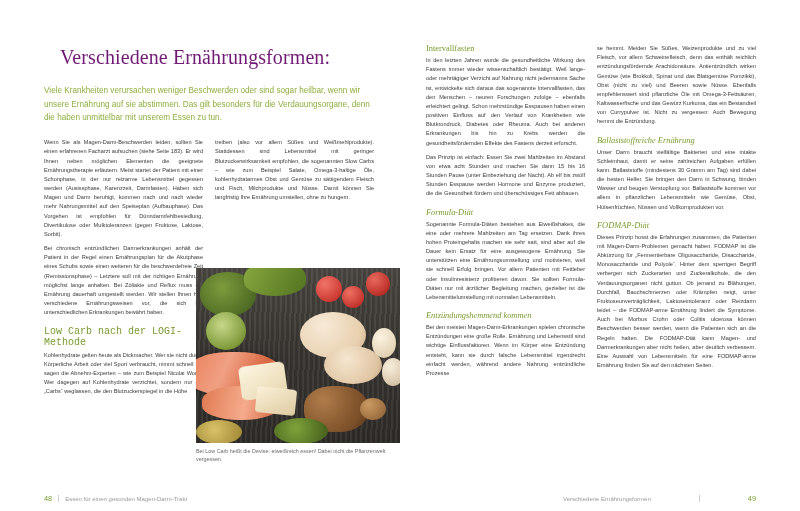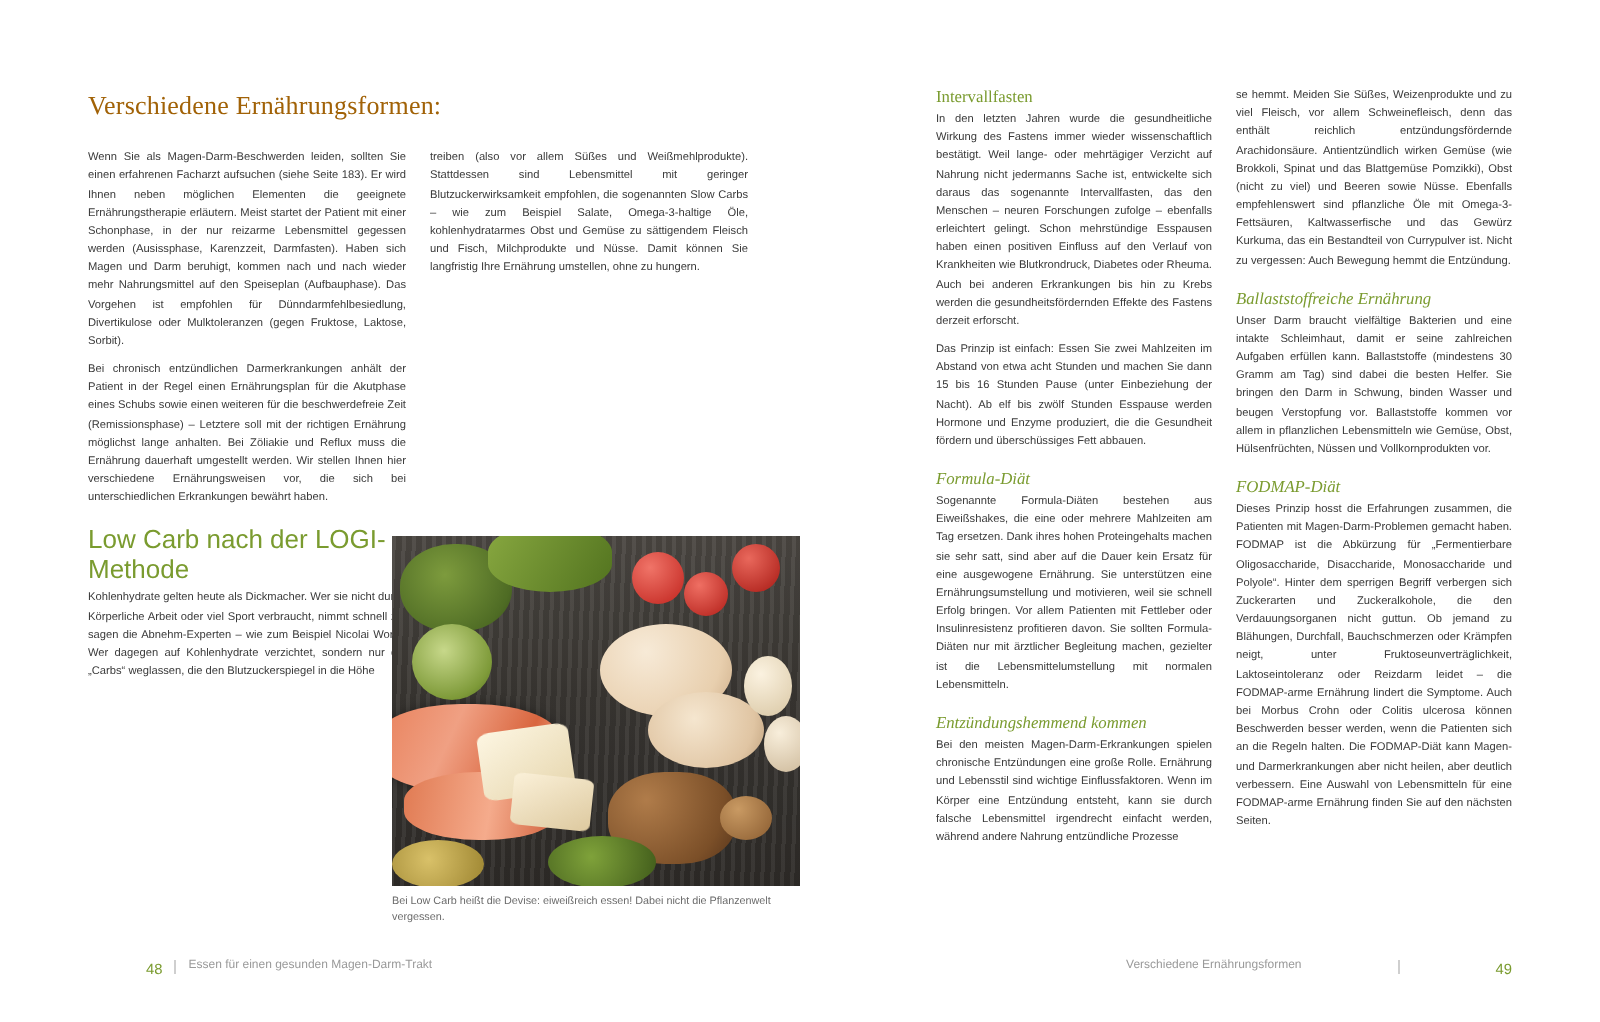--- a/index.html
+++ b/index.html
@@ -24,26 +24,26 @@
   .page-left {
     position: absolute;
     left: 0;
     top: 0;
     width: 400px;
     height: 511px;
     box-sizing: border-box;
     padding: 44px 26px 30px 44px;
   }
   .title {
-    color: #a16207;
+    color: #701a75;
     font-family: "Liberation Serif", serif;
-    font-size: 13px;
+    font-size: 20px;
     line-height: 1.32;
     font-weight: normal;
-    margin: 0 0 14px 0;
+    margin: 0 0 14px 16px;
     letter-spacing: 0.1px;
   }
   .title-line2 { display: block; }
   .lead {
     color: #8fae3e;
     font-family: "Liberation Sans", sans-serif;
     font-size: 8.2px;
     line-height: 1.62;
     margin: 0 0 14px 0;
     max-width: 330px;
@@ -59,22 +59,22 @@
     color: #3a3a3a;
     font-family: "Liberation Sans", sans-serif;
     font-size: 5.6px;
     line-height: 1.64;
     text-align: justify;
     margin: 0 0 5px 0;
     hyphens: auto;
   }
   h3.sub-serif {
     color: #7a9b2f;
-    font-family: Liberation Sans, sans-serif;
-    font-size: 13px;
+    font-family: Liberation Mono, monospace;
+    font-size: 10px;
     font-weight: normal;
     margin: 8px 0 3px 0;
   }
   
   .photo-wrap {
     position: absolute;
     left: 196px;
     top: 268px;
     width: 204px;
     height: 193px;
@@ -112,41 +112,39 @@
     left: 400px;
     top: 0;
     width: 400px;
     height: 511px;
     box-sizing: border-box;
     padding: 44px 44px 30px 26px;
   }
   .cols2r {
     display: flex;
     gap: 12px;
-    margin-left: 42px;
   }
   h3.subr {
     color: #7a9b2f;
     font-family: "Liberation Serif", serif;
     font-size: 8.4px;
     font-weight: normal;
     margin: 0 0 3px 0;
   }
   h3.subr.gap { margin-top: 9px; font-style: italic; }
   
   .footer {
     position: absolute;
-    bottom: 22px;
+    bottom: 8px;
     font-family: "Liberation Sans", sans-serif;
     font-size: 6px;
     color: #9a9a9a;
     display: flex;
-    align-items: flex-start;
+    align-items: center;
     gap: 6px;
-    margin-left: 29px;
   }
   .footer-left { left: 44px; }
   .footer-right { right: 44px; gap: 48px; }
   .folio {
     color: #7a9b2f;
     font-size: 7.4px;
     font-family: "Liberation Sans", sans-serif;
   }
   .rule {
     display: inline-block;
@@ -160,20 +158,21 @@
 <body>
 
 <div class="spread">
 
   <div class="page-left">
 
     <h1 class="title">
       <span>Verschiedene Ernährungsformen:</span>
     </h1>
 
+    <p class="lead">Viele Krankheiten verursachen weniger Beschwerden oder sind sogar heilbar, wenn wir unsere Ernährung auf sie abstimmen. Das gilt besonders für die Verdauungsorgane, denn die haben unmittelbar mit unserem Essen zu tun.</p>
 
     <div class="cols2">
       <div class="col">
         <p class="body">Wenn Sie als Magen-Darm-Beschwerden leiden, sollten Sie einen erfahrenen Facharzt aufsuchen (siehe Seite 183). Er wird Ihnen neben möglichen Elementen die geeignete Ernährungstherapie erläutern. Meist startet der Patient mit einer Schonphase, in der nur reizarme Lebensmittel gegessen werden (Ausissphase, Karenzzeit, Darmfasten). Haben sich Magen und Darm beruhigt, kommen nach und nach wieder mehr Nahrungsmittel auf den Speiseplan (Aufbauphase). Das Vorgehen ist empfohlen für Dünndarmfehlbesiedlung, Divertikulose oder Mulktoleranzen (gegen Fruktose, Laktose, Sorbit).</p>
         <p class="body">Bei chronisch entzündlichen Darmerkrankungen anhält der Patient in der Regel einen Ernährungsplan für die Akutphase eines Schubs sowie einen weiteren für die beschwerdefreie Zeit (Remissionsphase) – Letztere soll mit der richtigen Ernährung möglichst lange anhalten. Bei Zöliakie und Reflux muss die Ernährung dauerhaft umgestellt werden. Wir stellen Ihnen hier verschiedene Ernährungsweisen vor, die sich bei unterschiedlichen Erkrankungen bewährt haben.</p>
         <h3 class="sub-serif">Low Carb nach der LOGI-Methode</h3>
         <p class="body">Kohlenhydrate gelten heute als Dickmacher. Wer sie nicht durch Körperliche Arbeit oder viel Sport verbraucht, nimmt schnell zu, sagen die Abnehm-Experten – wie zum Beispiel Nicolai Worm. Wer dagegen auf Kohlenhydrate verzichtet, sondern nur die „Carbs“ weglassen, die den Blutzuckerspiegel in die Höhe</p>
       </div>
       <div class="col">
         <p class="body">treiben (also vor allem Süßes und Weißmehlprodukte). Stattdessen sind Lebensmittel mit geringer Blutzuckerwirksamkeit empfohlen, die sogenannten Slow Carbs – wie zum Beispiel Salate, Omega-3-haltige Öle, kohlenhydratarmes Obst und Gemüse zu sättigendem Fleisch und Fisch, Milchprodukte und Nüsse. Damit können Sie langfristig Ihre Ernährung umstellen, ohne zu hungern.</p>

